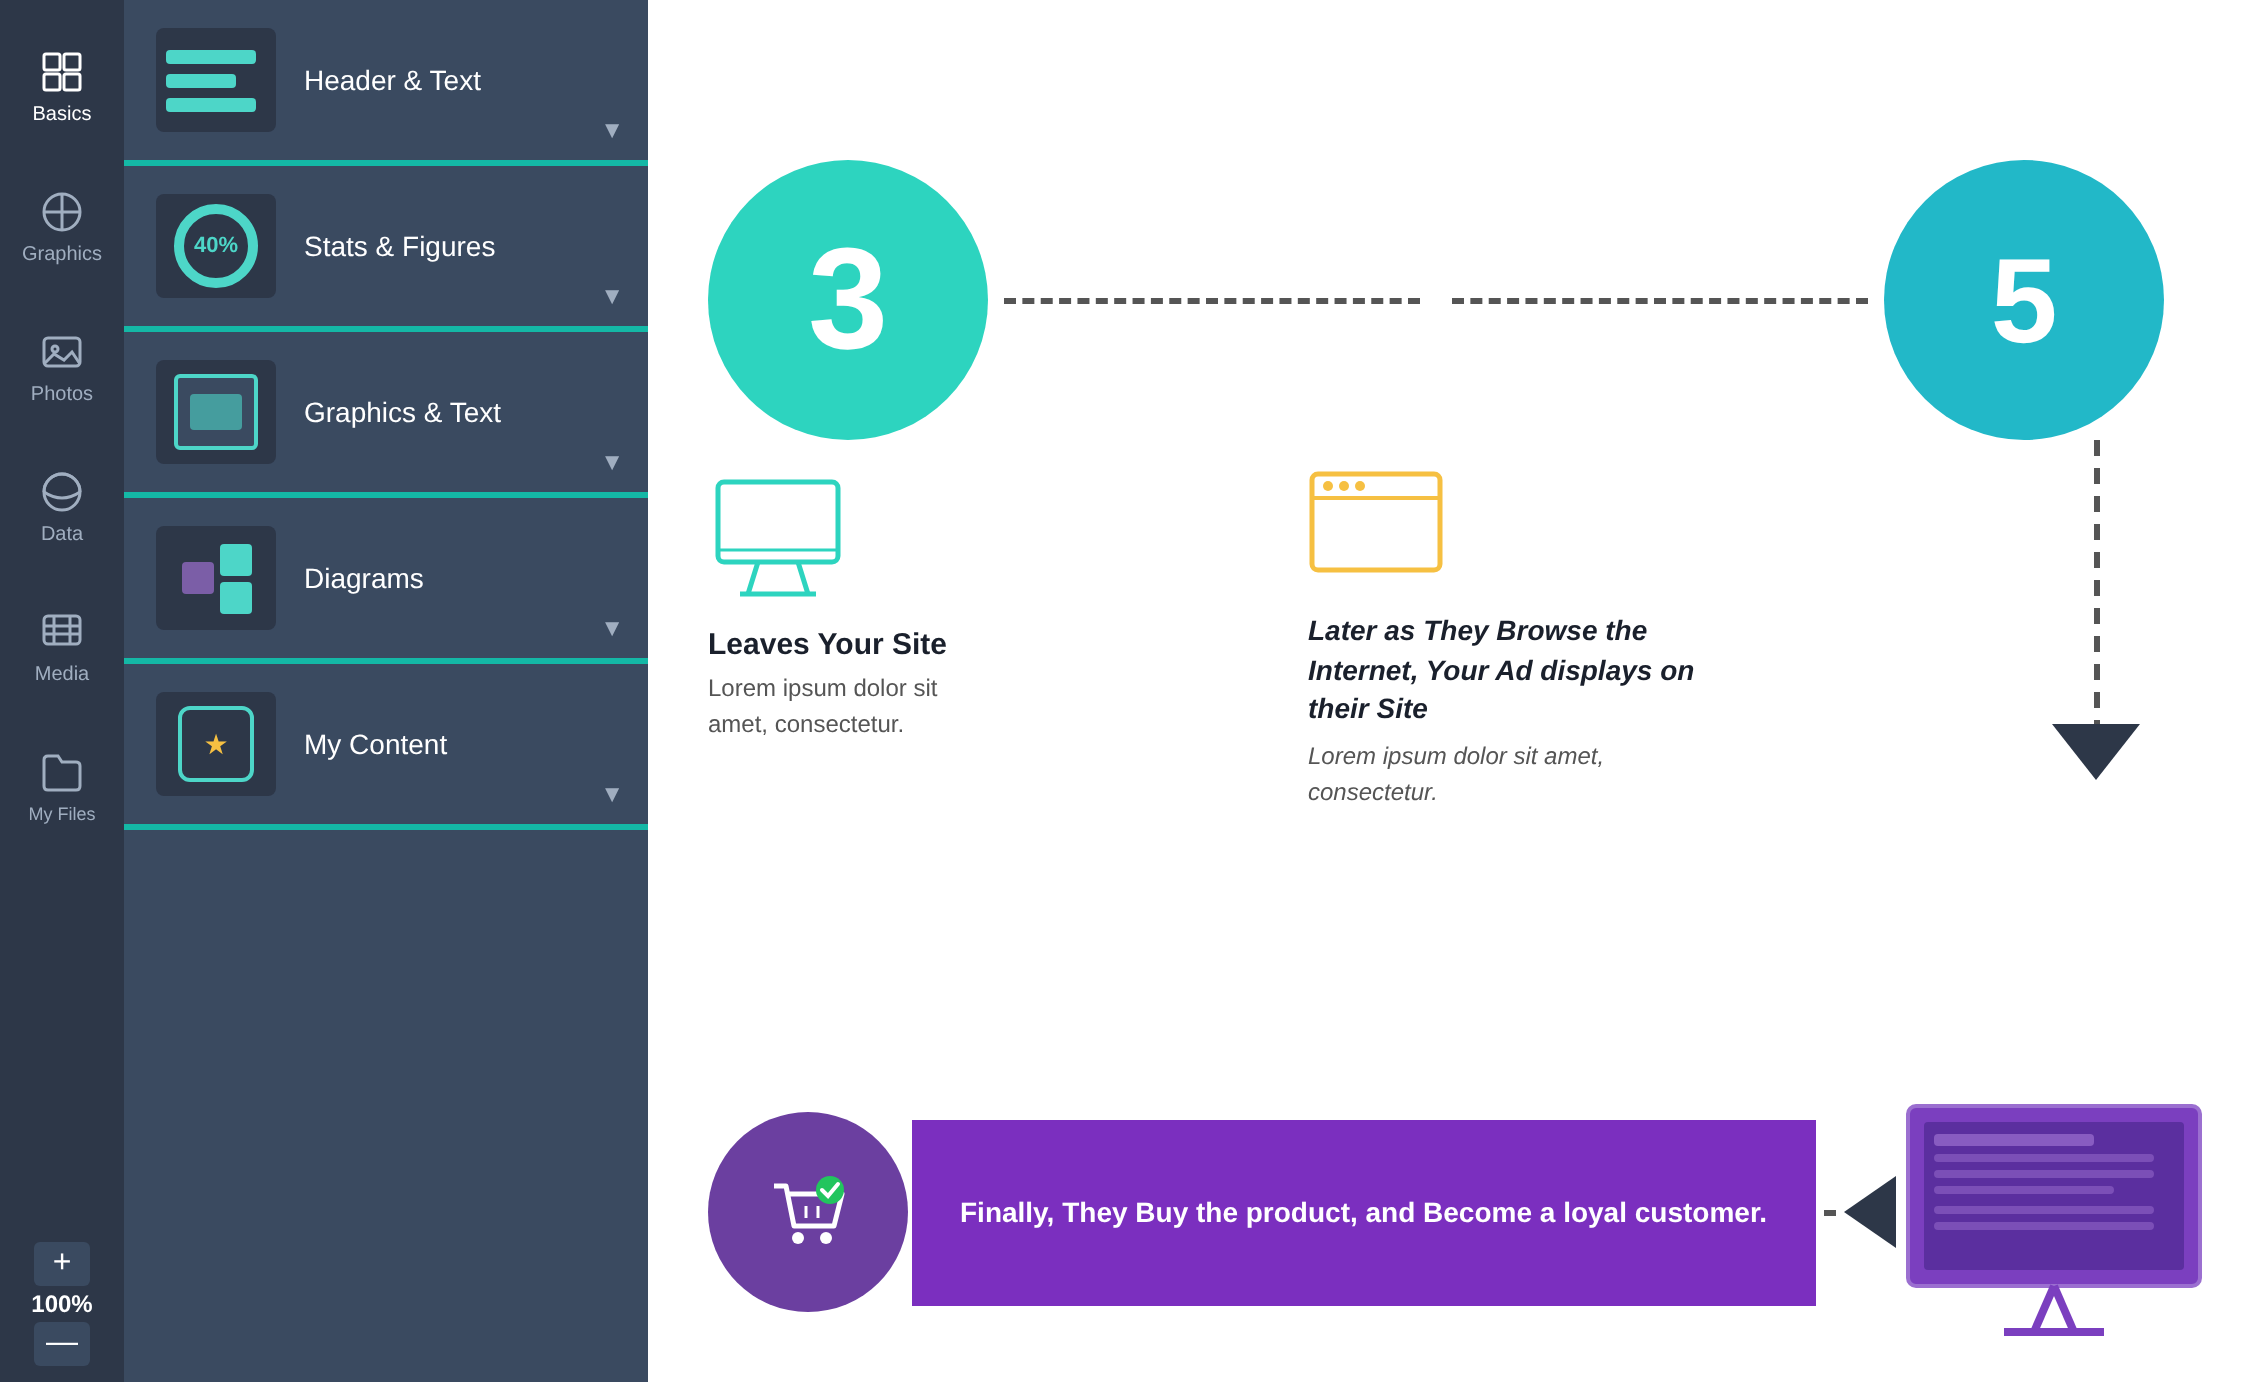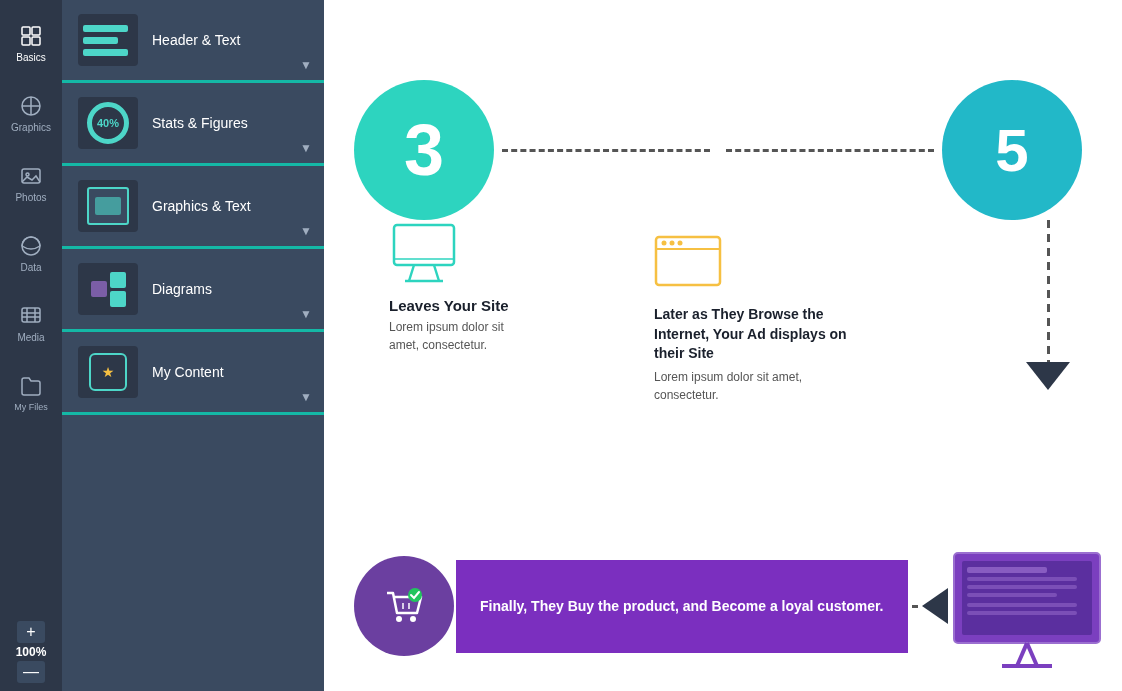--- a/index.html
+++ b/index.html
@@ -362,36 +362,36 @@
 
       <div class="circle-big teal-dark">
         <span>5</span>
       </div>
     </div>
 
     <div style="position:absolute; top:140px; right:52px; width:3px; height:145px; background: repeating-linear-gradient(to bottom, #555 0, #555 8px, transparent 8px, transparent 14px);"></div>
 
     <div style="position:absolute; top:282px; right:32px; width:0; height:0; border-left:22px solid transparent; border-right:22px solid transparent; border-top:28px solid #2d3748;"></div>
 
-    <div style="position:absolute; top:143px; left:0;margin-left:35px;">
+    <div style="position:absolute; top:159px; left:0;">
       
       <svg width="70" height="62" viewBox="0 0 70 62">
         <rect x="5" y="2" width="60" height="40" rx="3" fill="none" stroke="#2dd4bf" stroke-width="2.5"></rect>
         <line x1="25" y1="42" x2="20" y2="58" stroke="#2dd4bf" stroke-width="2.5"></line>
         <line x1="45" y1="42" x2="50" y2="58" stroke="#2dd4bf" stroke-width="2.5"></line>
         <line x1="16" y1="58" x2="54" y2="58" stroke="#2dd4bf" stroke-width="2.5"></line>
         <line x1="5" y1="36" x2="65" y2="36" stroke="#2dd4bf" stroke-width="1.5"></line>
       </svg>
       <div style="margin-top:8px;">
         <h3 style="font-size:15px; font-weight:700; color:#1a202c; margin-bottom:4px;">Leaves Your Site</h3>
         <p style="font-size:12px; color:#555; line-height:1.5; max-width:130px;">Lorem ipsum dolor sit amet, consectetur.</p>
       </div>
     </div>
 
-    <div style="position:absolute; top:155px; left:300px;">
+    <div style="position:absolute; top:155px; left:300px;font-style:italic;">
       
       <svg width="68" height="58" viewBox="0 0 68 58">
         <rect x="2" y="2" width="64" height="48" rx="3" fill="none" stroke="#f6c042" stroke-width="2.5"></rect>
         <line x1="2" y1="14" x2="66" y2="14" stroke="#f6c042" stroke-width="2"></line>
         <circle cx="10" cy="8" r="2.5" fill="#f6c042"></circle>
         <circle cx="18" cy="8" r="2.5" fill="#f6c042"></circle>
         <circle cx="26" cy="8" r="2.5" fill="#f6c042"></circle>
       </svg>
       <div style="margin-top:8px;">
         <h3 style="font-size:14px; font-weight:700; color:#1a202c; margin-bottom:4px; max-width:220px; line-height:1.4;">Later as They Browse the Internet, Your Ad displays on their Site</h3>

